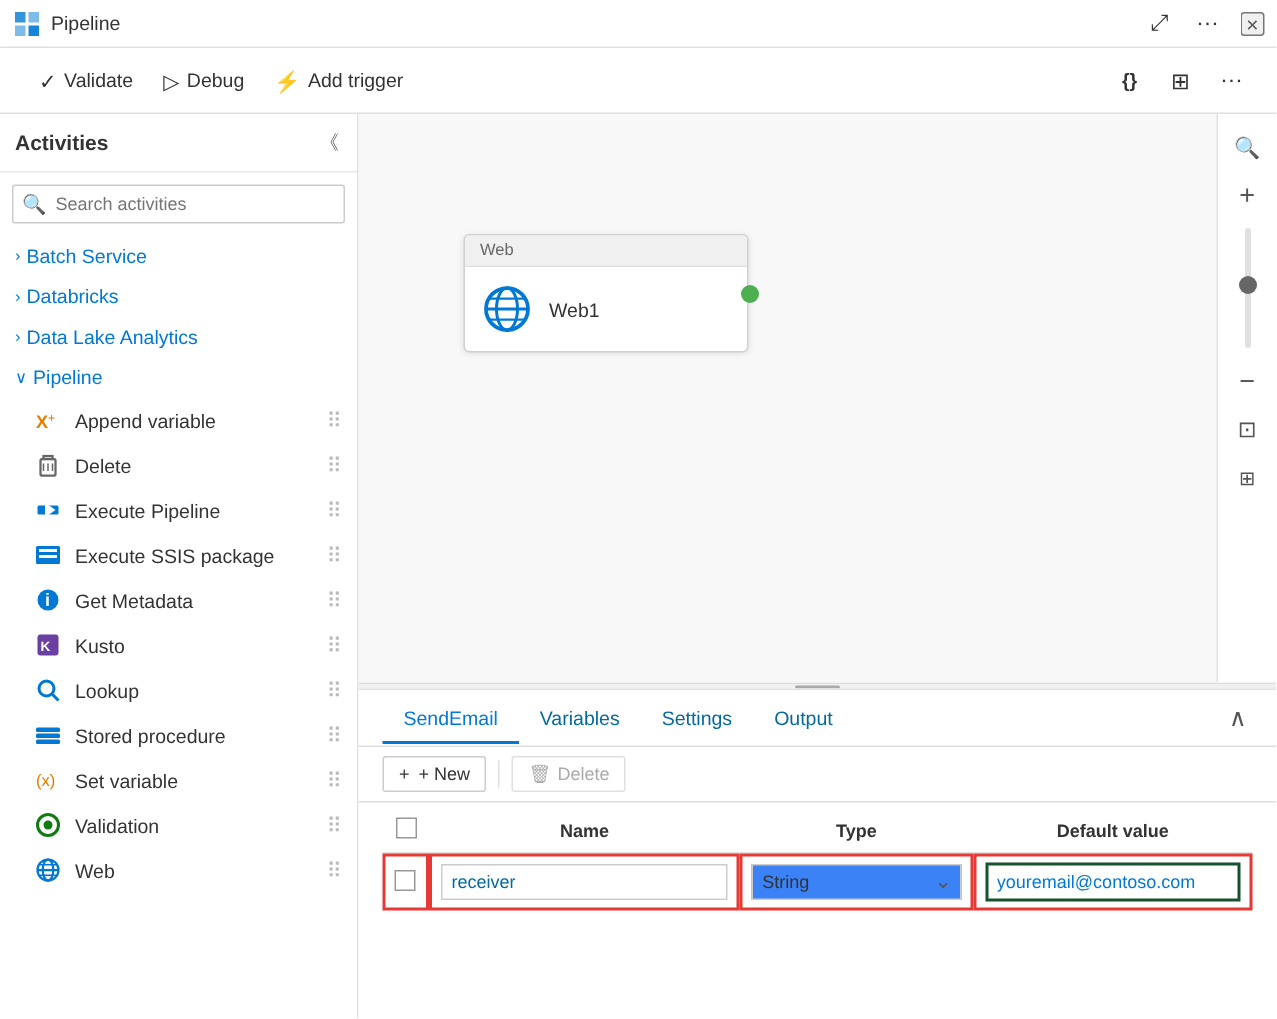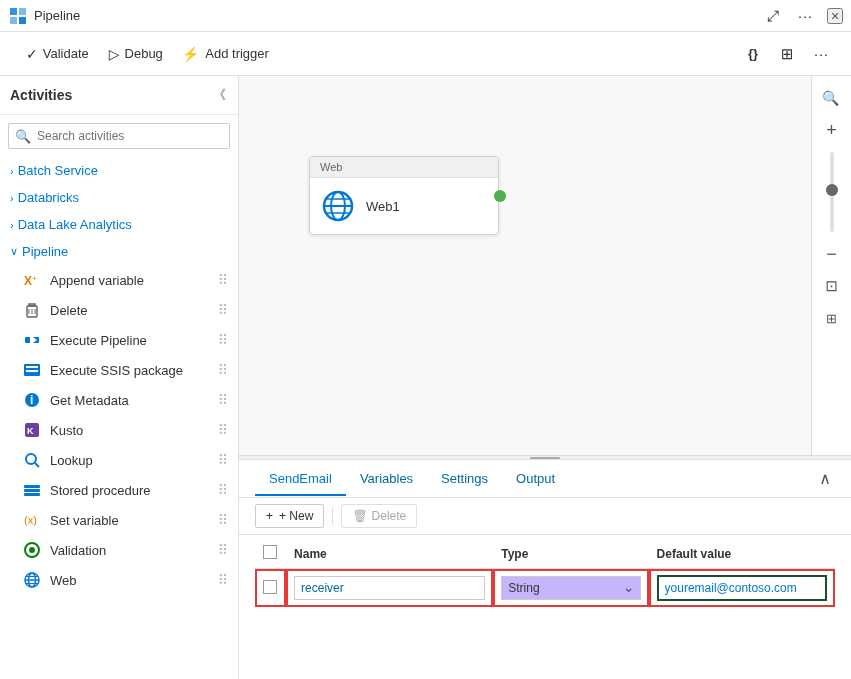--- a/index.html
+++ b/index.html
@@ -164,21 +164,21 @@
       border: 1px solid #ccc; background: #fff; cursor: pointer; font-size: 12px;
       color: #333; border-radius: 2px;
     }
     .panel-btn.disabled { color: #aaa; border-color: #e0e0e0; cursor: default; }
     .panel-divider { width: 1px; height: 18px; background: #e0e0e0; }
 
     
     .panel-table { padding: 0 16px; overflow: auto; flex: 1; }
     .param-table { width: 100%; border-collapse: collapse; margin-top: 4px; }
     .param-table th {
-      text-align: left; padding: 6px 8px; font-size: 12px; font-weight: 600;
+      text-align: center; padding: 6px 8px; font-size: 12px; font-weight: 600;
       color: #333; border-bottom: 1px solid #e0e0e0;
     }
     .param-table td { padding: 6px 8px; font-size: 12px; }
     .param-table .col-check { width: 28px; }
     .param-table .col-name { width: 200px; }
     .param-table .col-type { width: 150px; }
     .param-table .col-default { width: 180px; }
 
     .param-row-active td { outline: 2px solid #e53935; outline-offset: -2px; }
 
@@ -187,21 +187,21 @@
       display: inline-block; cursor: pointer;
     }
 
     .text-input {
       width: 100%; padding: 4px 6px; border: 1px solid #ccc; font-size: 12px;
       color: #0369a1; outline: none; background: #fff;
     }
 
     .type-select {
       width: 100%; padding: 4px 6px; border: 1px solid #ccc; font-size: 12px;
-      color: #333; background: #c4b5fd; cursor: pointer; appearance: none;
+      color: #333; background: #3b82f6; cursor: pointer; appearance: none;
       -webkit-appearance: none;
     }
     .select-wrapper { position: relative; }
     .select-wrapper::after {
       content: '⌄'; position: absolute; right: 6px; top: 50%; transform: translateY(-55%);
       color: #555; pointer-events: none; font-size: 14px;
     }
 
     .default-value-input {
       width: 100%; padding: 4px 6px; border: 2px solid #14532d; font-size: 12px;

